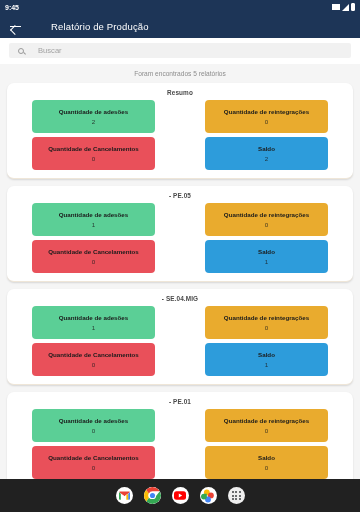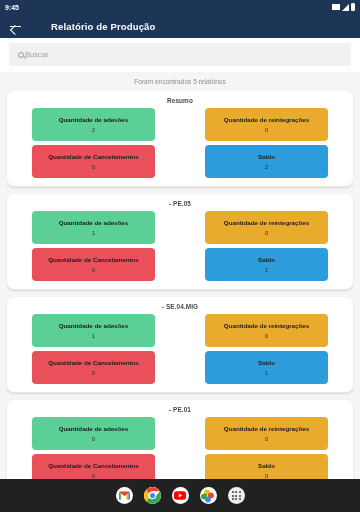--- a/index.html
+++ b/index.html
@@ -38,27 +38,27 @@
     width:11px;height:11px; position:relative; cursor:pointer; flex:none;
   }
   .back-arrow:before{
     content:""; position:absolute; left:0; top:5px; width:11px;height:1.4px;background:#fff;
   }
   .back-arrow:after{
     content:""; position:absolute; left:0; top:2.4px; width:6px;height:6px;
     border-left:1.4px solid #fff; border-bottom:1.4px solid #fff;
     transform:rotate(45deg); transform-origin:left bottom;
   }
-  .appbar-title{ font-size:9.5px; font-weight:bold; letter-spacing:.15px;padding-left:16px; }
+  .appbar-title{ font-size:9.5px; font-weight:normal; letter-spacing:.15px;padding-left:16px; }
 
   
   .searchwrap{ background:#fff; padding:5px 9px 6px; }
   .searchbox{
-    height:23px; background:#f1f1f1; border-radius:2px;
-    display:flex; align-items:center; gap:1px; padding:0 9px;
+    height:15px; background:#f1f1f1; border-radius:2px;
+    display:flex; align-items:center; gap:14px; padding:0 9px;
   }
   .mag{
     width:6px;height:6px;border:1.1px solid #9a9a9a;border-radius:50%;
     position:relative; flex:none;
   }
   .mag:after{
     content:"";position:absolute;right:-3px;bottom:-2px;width:3.4px;height:1.1px;
     background:#9a9a9a;transform:rotate(45deg);
   }
   .search-ph{ font-size:7.6px; color:#a2a2a2; }

